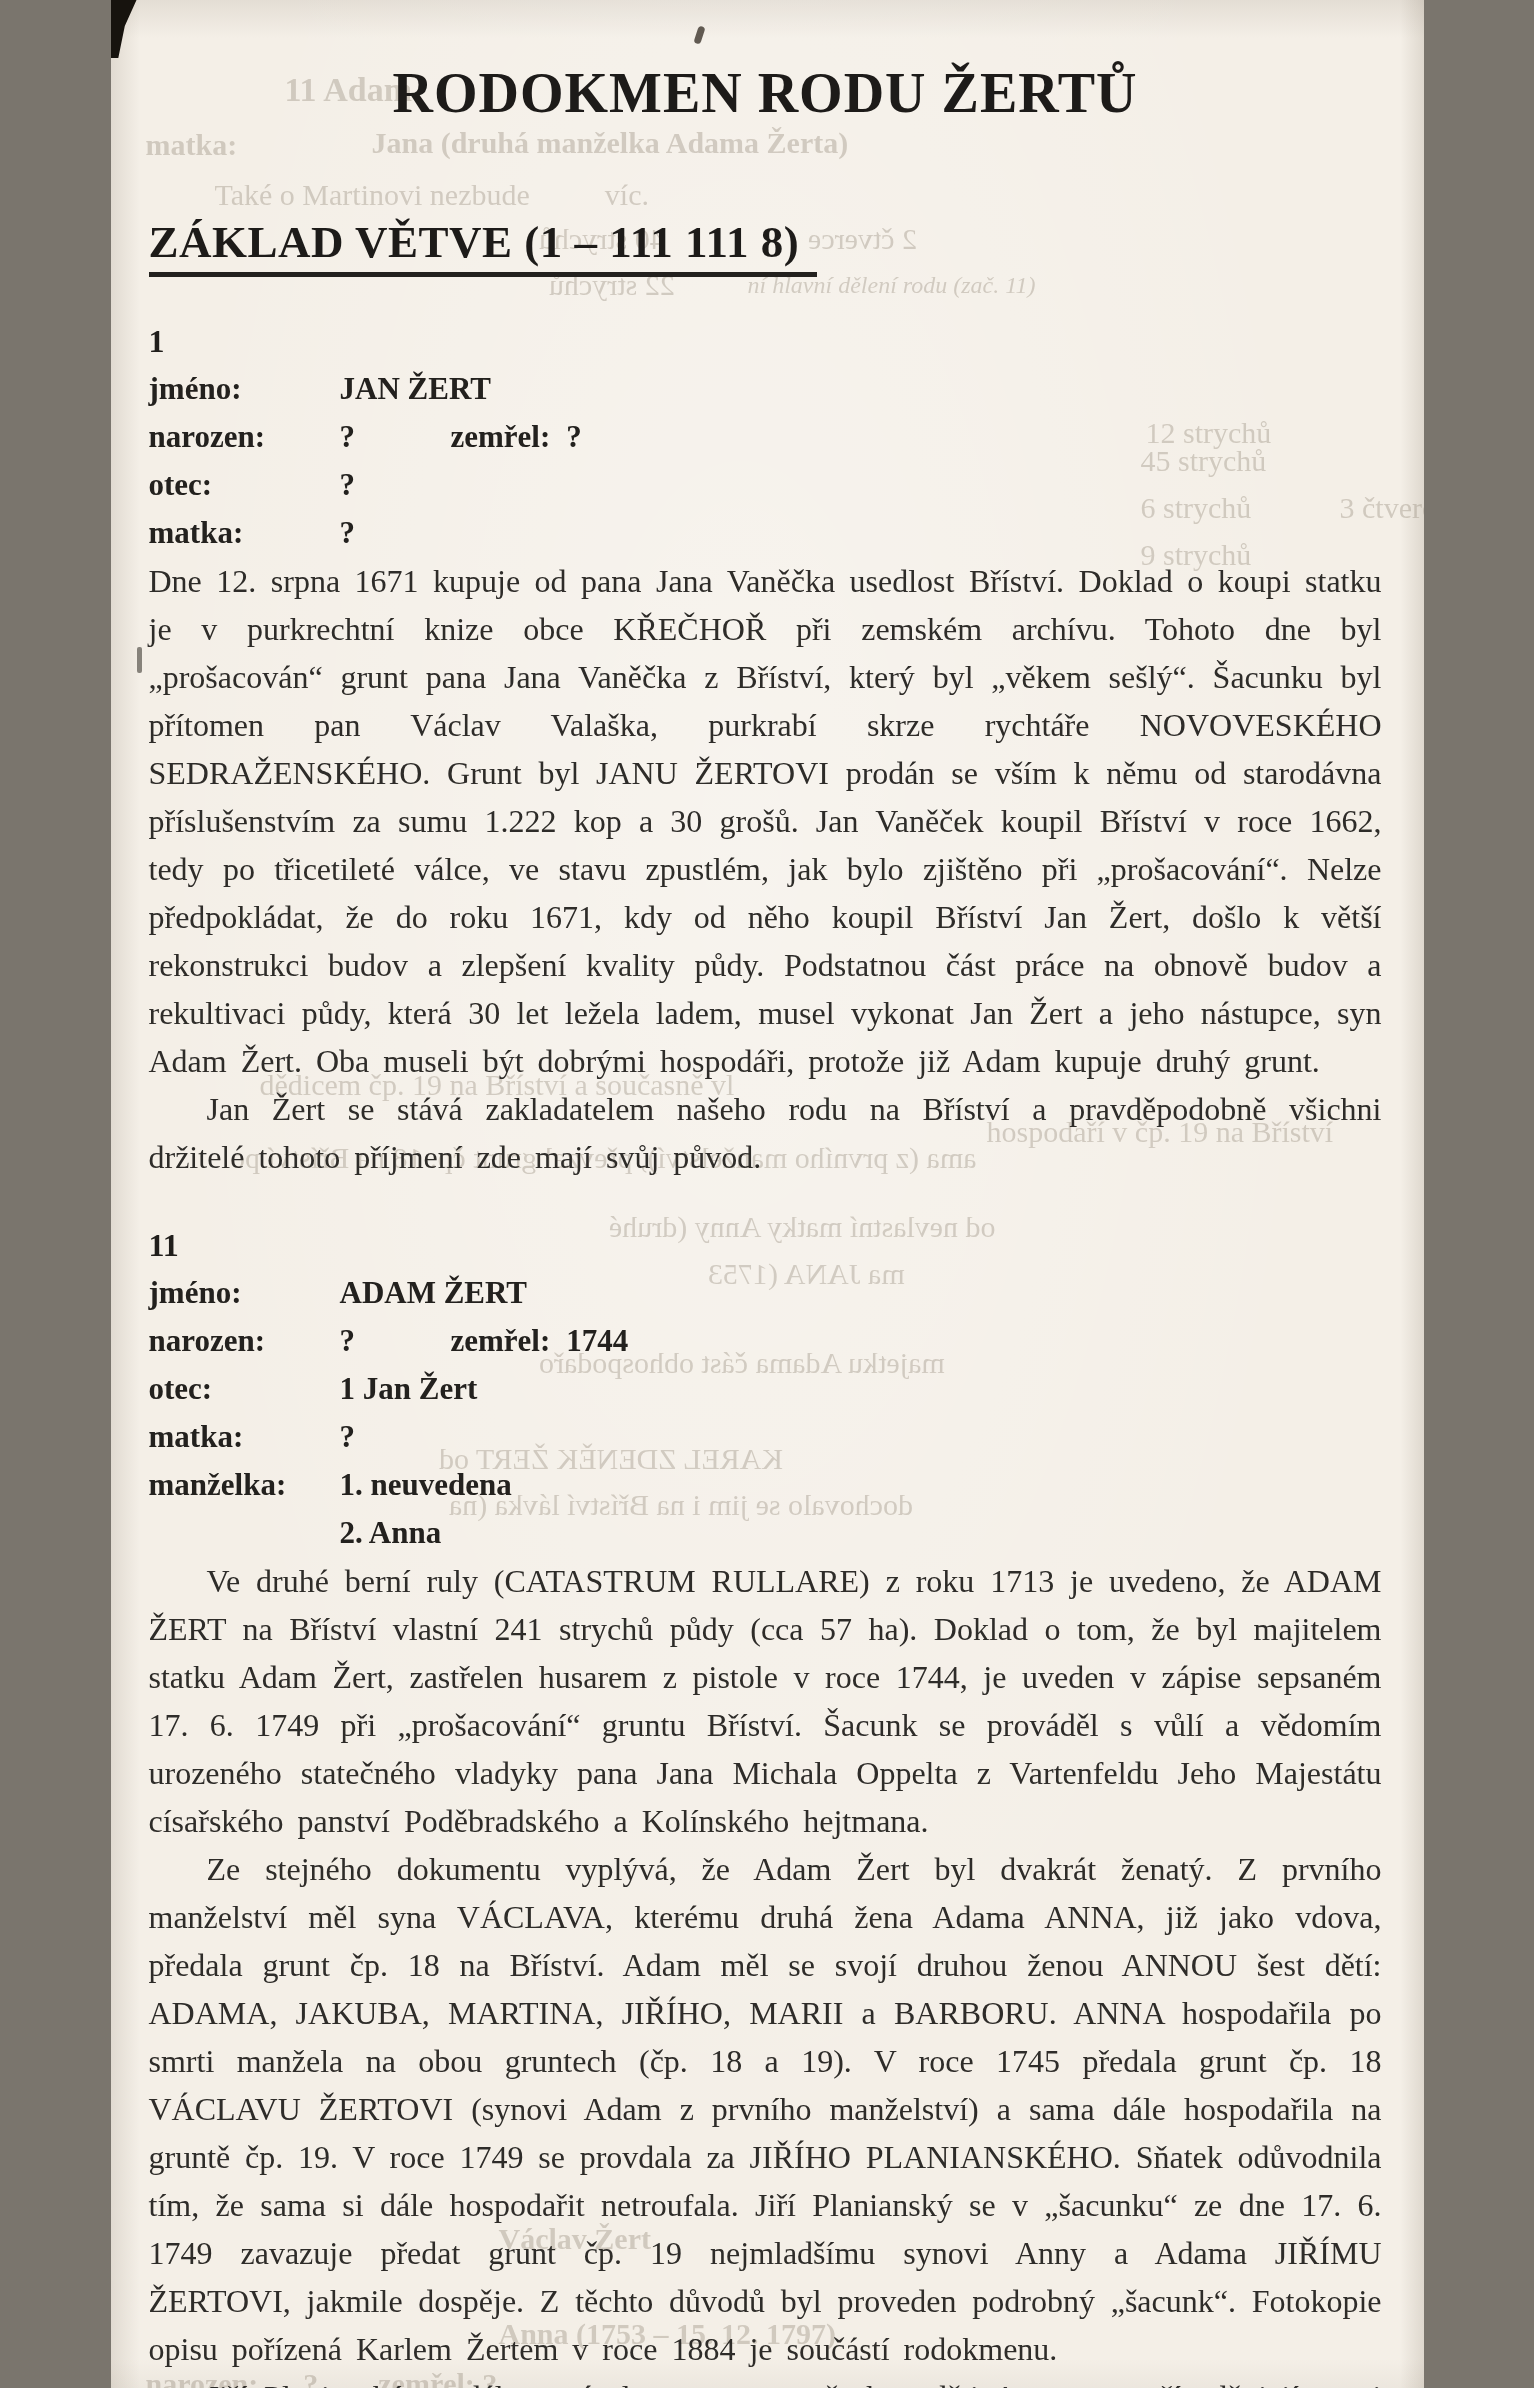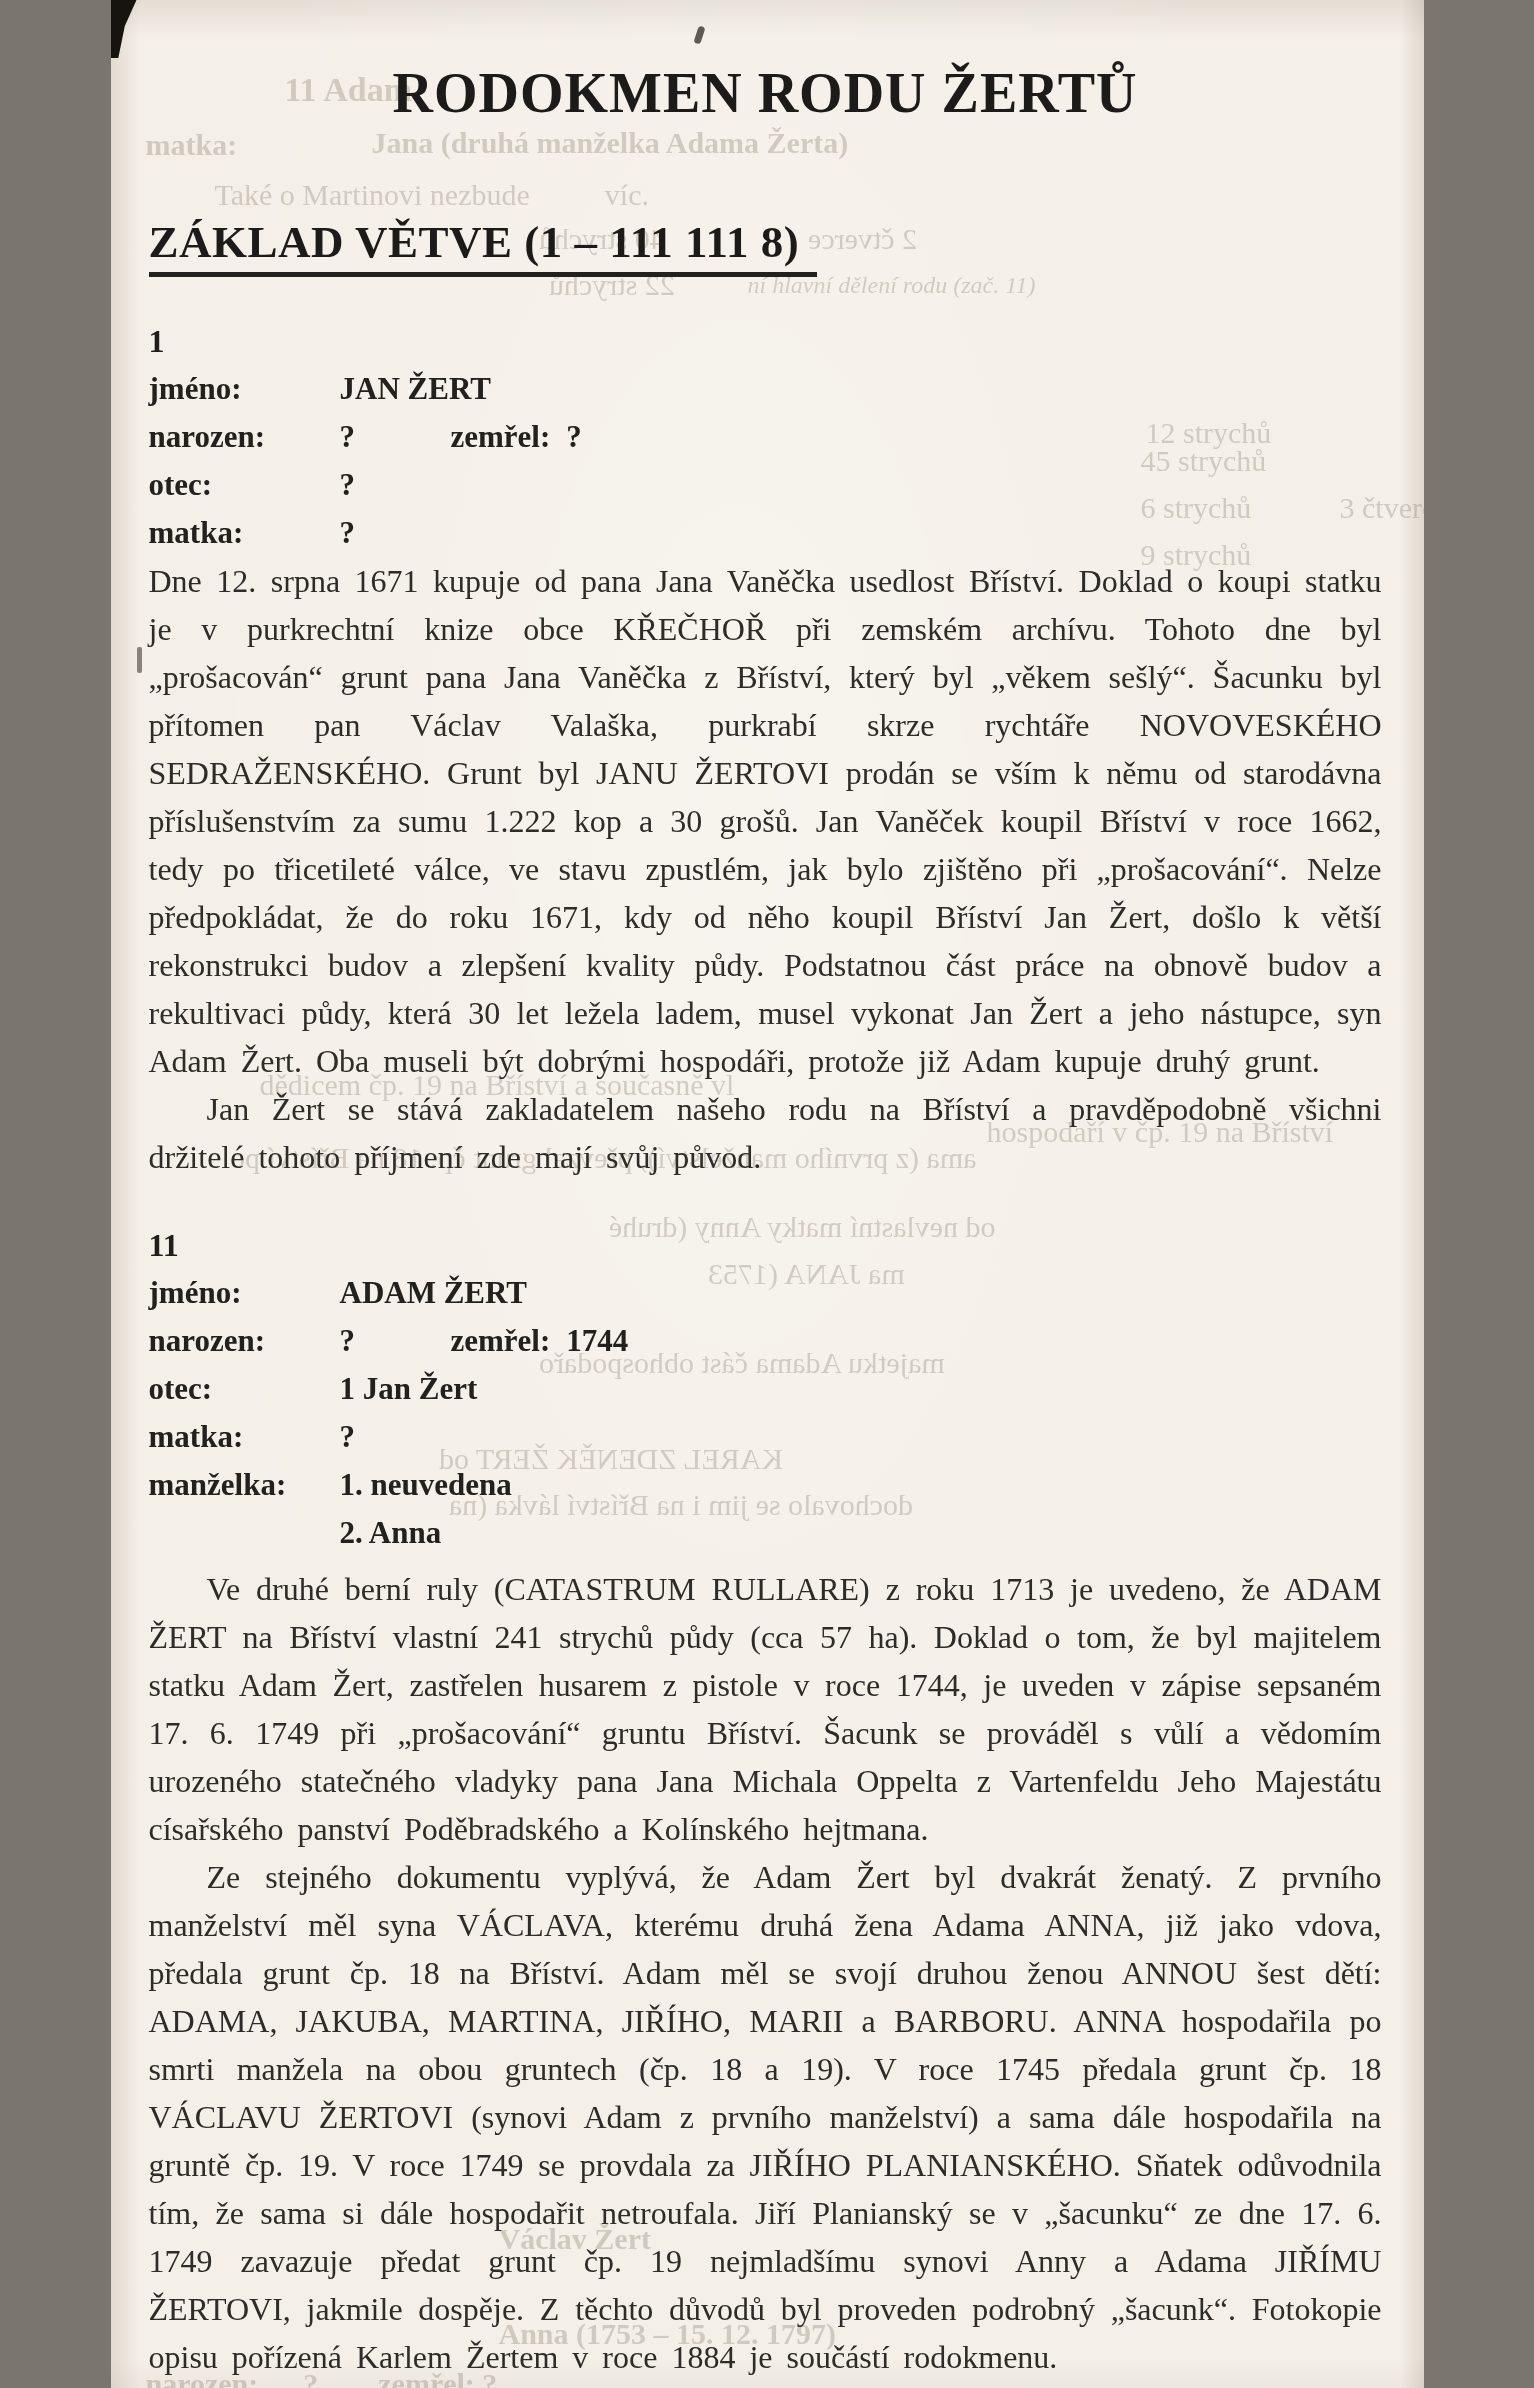--- a/index.html
+++ b/index.html
@@ -49,21 +49,21 @@
   .fval{ }
   .flabel2{ margin-right:16px; }
   .para{
     font-size:32px; line-height:48px;
     text-align:justify; word-spacing:6px;
     color:#2e2c29;
   }
   .para.indent{ text-indent:58px; }
   #p1{ min-height:517px; margin-top:0; }
   #p2{ min-height:80px; }
-  #p3{ min-height:287px; margin-top:8px; }
+  #p3{ min-height:287px; margin-top:0; }
   #p4{ min-height:525px; }
   #p5{ min-height:96px; }
   #entry11{ margin-top:16px; }
   
   .bleed{
     position:absolute;
     font-size:30px; line-height:1.2;
     color:#8d8272; opacity:0.34;
     filter:blur(0.6px);
     white-space:pre;

